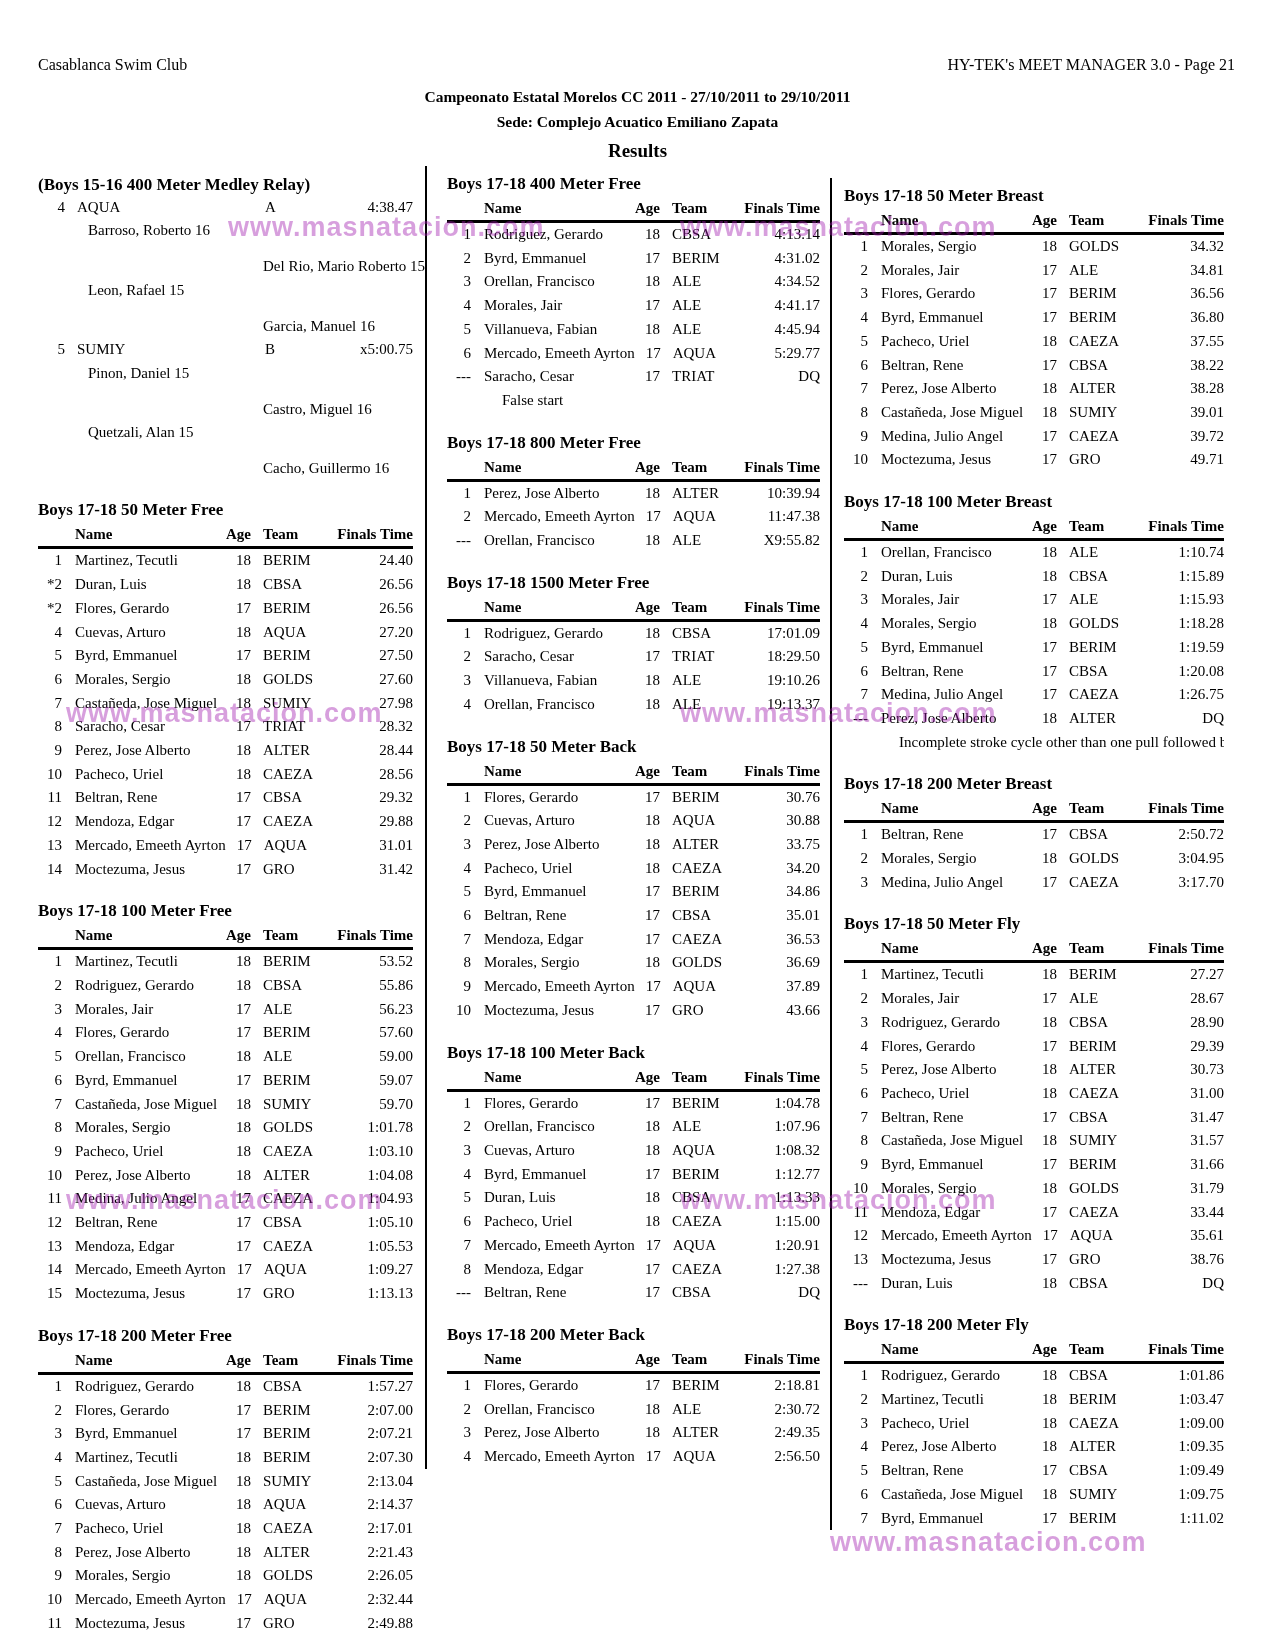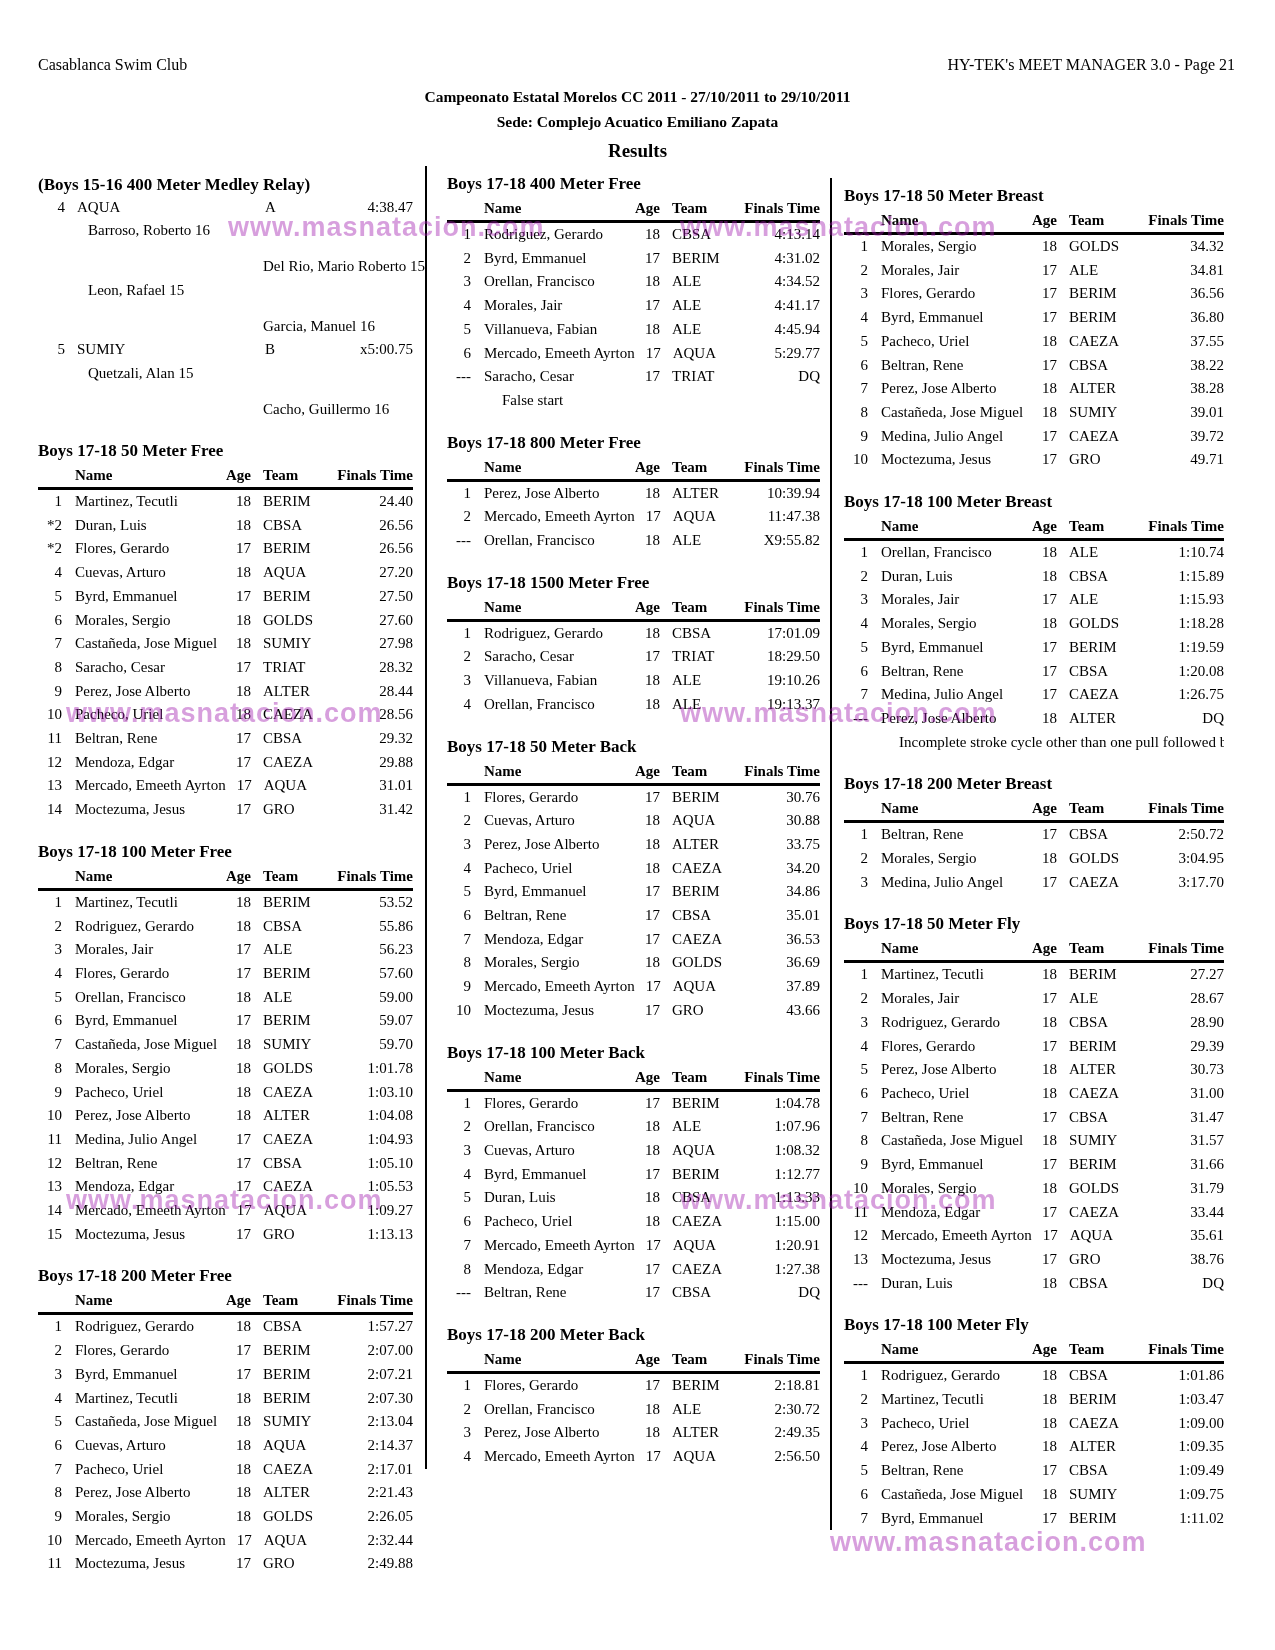--- a/index.html
+++ b/index.html
@@ -79,20 +79,24 @@
               <span class="swim-b">Garcia, Manuel 16</span>
             </div>
           </div>
           <div>
     <div class="relay-row">
       <span class="r-place">5</span>
       <span class="r-team">SUMIY</span>
       <span class="r-letter">B</span>
       <span class="r-time">x5:00.75</span>
     </div>
+  <div class="swim-line">
+              <span class="swim-a">Pinon, Daniel 15</span>
+              <span class="swim-b">Castro, Miguel 16</span>
+            </div>
             <div class="swim-line">
               <span class="swim-a">Quetzali, Alan 15</span>
               <span class="swim-b">Cacho, Guillermo 16</span>
             </div>
           </div>
         </div>
         <div class="event">
     <div class="event-title">Boys 17-18 50 Meter Free</div>
     <div class="thead">
       <span class="c-place"></span>
@@ -1118,21 +1122,21 @@
 
   <div class="row">
     <span class="c-place">---</span>
     <span class="c-name">Duran, Luis</span>
     <span class="c-age">18</span>
     <span class="c-team">CBSA</span>
     <span class="c-time">DQ</span>
   </div>
 </div>
         <div class="event">
-    <div class="event-title">Boys 17-18 100 Meter Fly</div>
+    <div class="event-title">Boys 17-18 200 Meter Fly</div>
     <div class="thead">
       <span class="c-place"></span>
       <span class="c-name">Name</span>
       <span class="c-age">Age</span>
       <span class="c-team">Team</span>
       <span class="c-time">Finals Time</span>
     </div>
 
   <div class="row">
     <span class="c-place">1</span>

